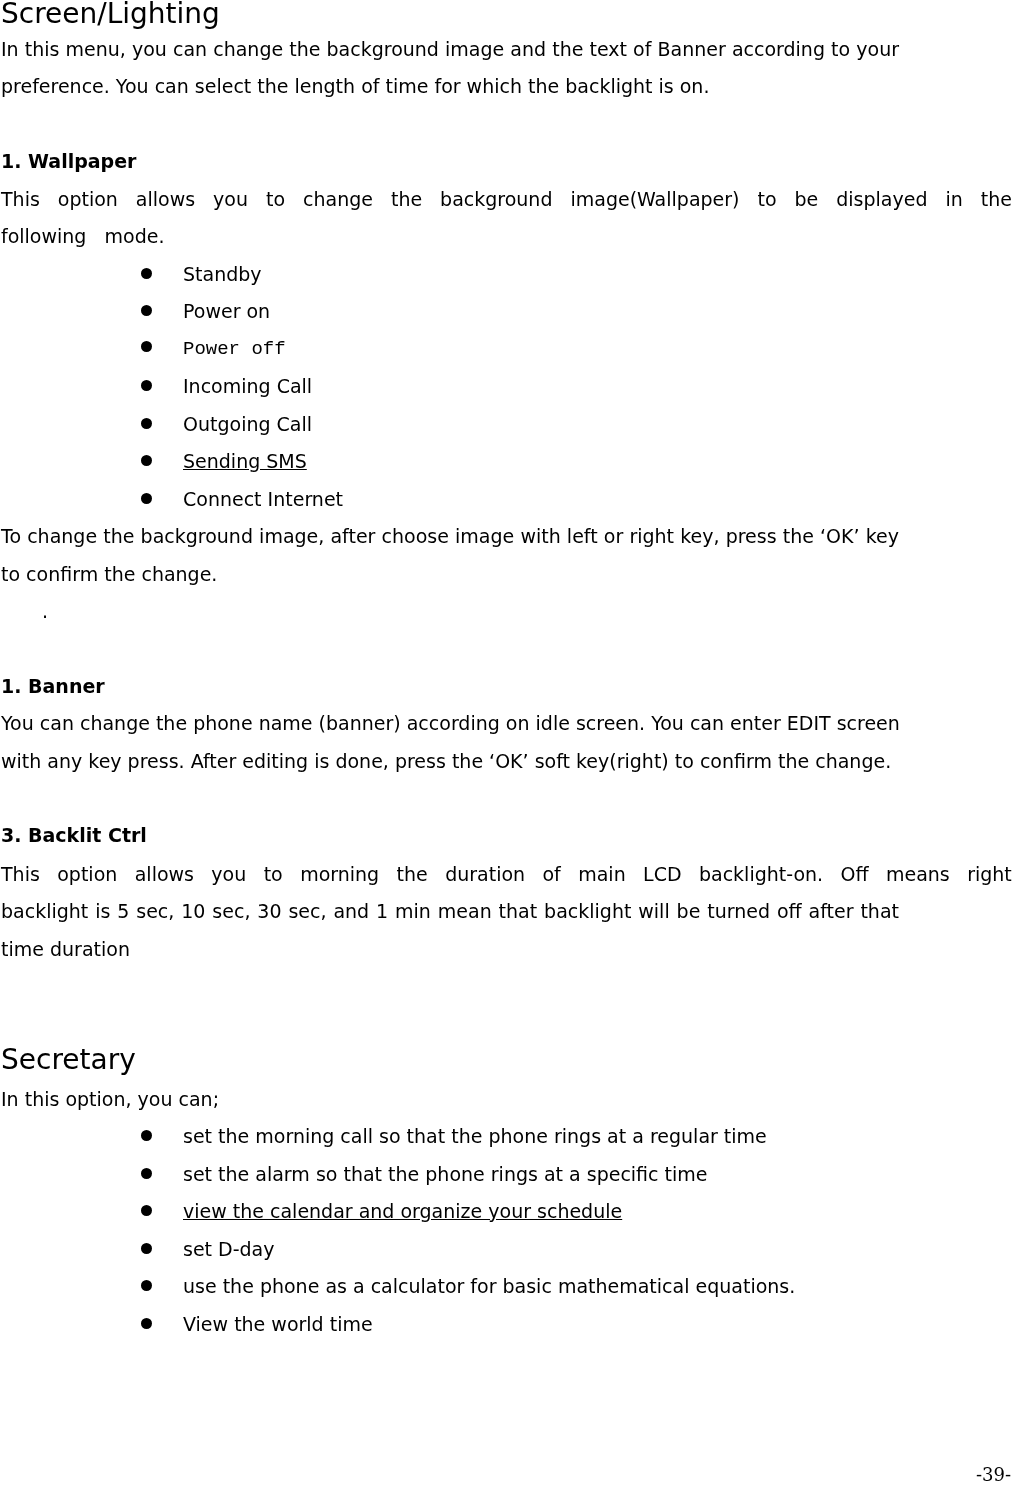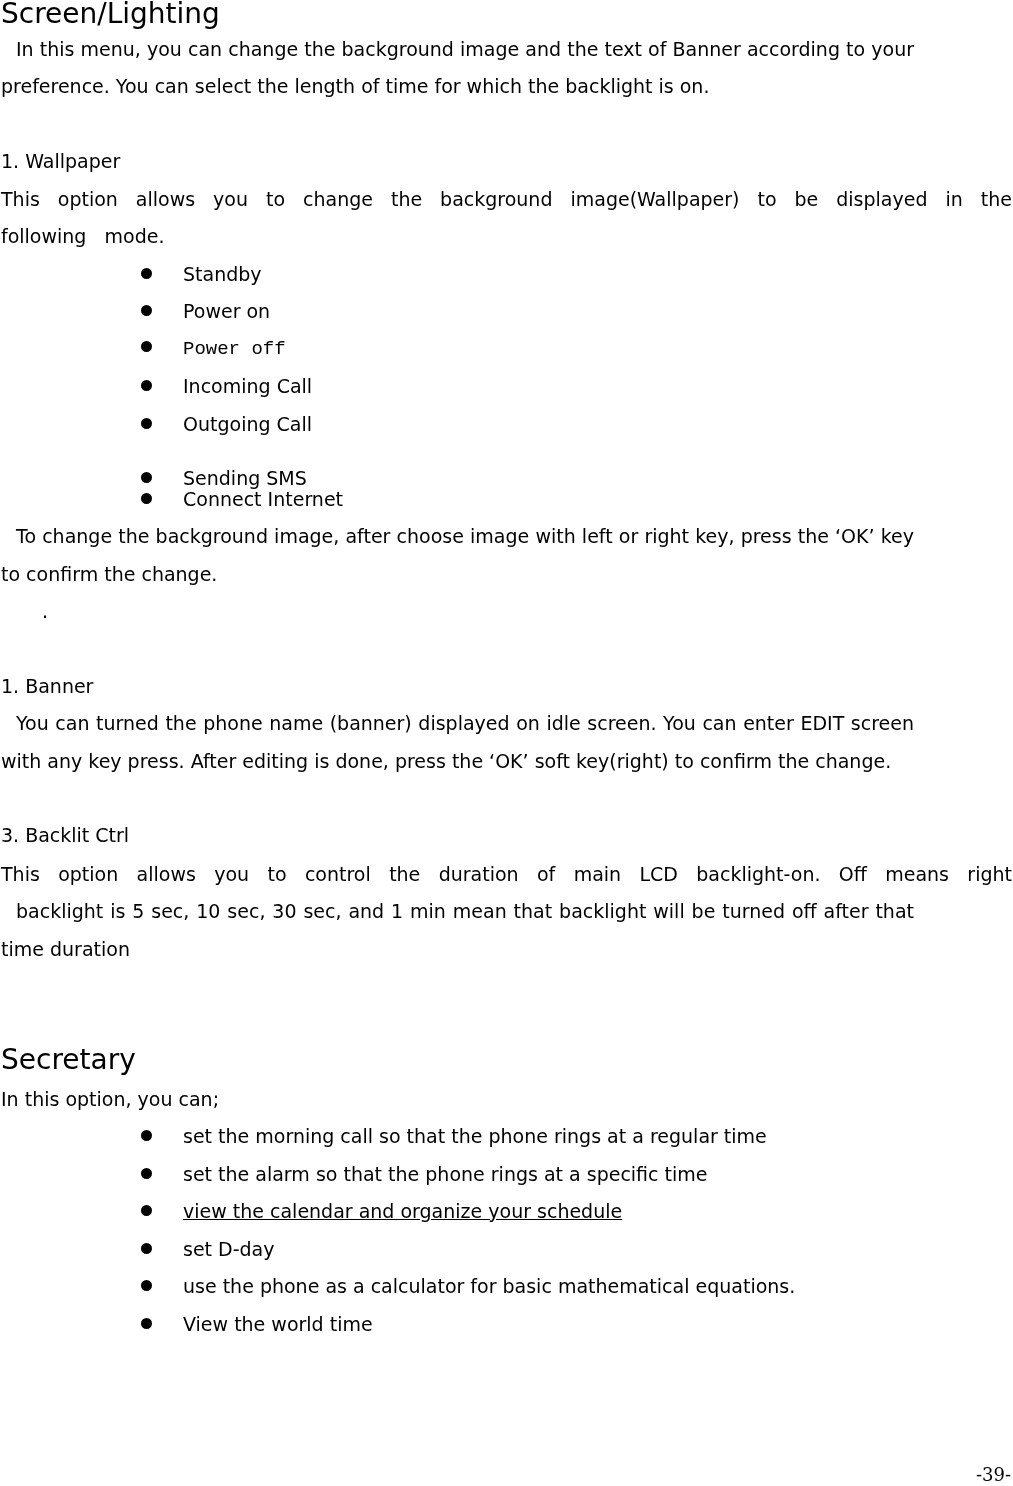--- a/index.html
+++ b/index.html
@@ -2,22 +2,22 @@
 <html><head>
 <meta charset="utf-8">
 <style>
   html, body { margin: 0; padding: 0; background: #ffffff; }
   body {
     width: 1013px; height: 1486px; position: relative; overflow: hidden;
     font-family: "DejaVu Sans", sans-serif; color: #000; font-size: 19px;
   }
   .abs { position: absolute; left: 1px; white-space: nowrap; }
   .h1 { font-size: 28px; }
-  .h2 { font-size: 19px; font-weight: normal; }
-  .just { position: absolute; left: 16px; width: 898px; text-align: justify; text-align-last: justify; white-space: nowrap; }
+  .h2 { font-size: 19px; font-weight: bold; }
+  .just { position: absolute; left: 1px; width: 898px; text-align: justify; text-align-last: justify; white-space: nowrap; }
   .just-line { display: flex; justify-content: space-between; gap: 16px; }
   .bullet { position: absolute; left: 141px; white-space: nowrap; }
   .bullet .dot { display: inline-block; width: 11px; height: 11px; border-radius: 50%; background: #000; margin-right: 31px; vertical-align: middle; position: relative; top: -2px; }
   .pageno { position: absolute; right: 2px; top: 1464px; font-family: "DejaVu Serif", serif; font-size: 18px; }
 </style>
 </head>
 <body>
 
 <div>
   <div class="abs h1" style="top:-3px;">Screen/Lighting</div>
@@ -41,39 +41,39 @@
     <span>in</span>
     <span>the</span>
   </div>
   <div class="abs" style="top:225px; white-space:pre;">following   mode.</div>
 
   <div class="bullet" style="top:263px;"><span class="dot"></span><span>Standby</span></div>
   <div class="bullet" style="top:300px;"><span class="dot"></span><span>Power on</span></div>
   <div class="bullet" style="top:338px;font-family:Liberation Mono, monospace;"><span class="dot"></span><span>Power off</span></div>
   <div class="bullet" style="top:375px;"><span class="dot"></span><span>Incoming Call</span></div>
   <div class="bullet" style="top:413px;"><span class="dot"></span><span>Outgoing Call</span></div>
-  <div class="bullet" style="top:467px;"><span class="dot"></span><span>Sending SMS</span></div>
+  <div class="bullet" style="top:450px;text-decoration:underline;"><span class="dot"></span><span>Sending SMS</span></div>
   <div class="bullet" style="top:488px;"><span class="dot"></span><span>Connect Internet</span></div>
 
   <div class="just" style="top:525px;"><span>To change the background image, after choose image with left or right key, press the ‘OK’ key</span></div>
   <div class="abs" style="top:563px;">to confirm the change.</div>
   <div class="abs" style="top:600px; left:42px;">.</div>
 
   <div class="abs h2" style="top:675px;">1. Banner</div>
-  <div class="just" style="top:712px;"><span>You can turned the phone name (banner) displayed on idle screen. You can enter EDIT screen</span></div>
+  <div class="just" style="top:712px;"><span>You can change the phone name (banner) according on idle screen. You can enter EDIT screen</span></div>
   <div class="abs" style="top:750px;">with any key press. After editing is done, press the ‘OK’ soft key(right) to confirm the change.</div>
 
   <div class="abs h2" style="top:824px;">3. Backlit Ctrl</div>
   <div class="just-line" style="position:absolute; left:1px; width:1011px; top:863px;">
     <span>This</span>
     <span>option</span>
     <span>allows</span>
     <span>you</span>
     <span>to</span>
-    <span>control</span>
+    <span>morning</span>
     <span>the</span>
     <span>duration</span>
     <span>of</span>
     <span>main</span>
     <span>LCD</span>
     <span>backlight-on.</span>
     <span>Off</span>
     <span>means</span>
     <span>right</span>
   </div>

